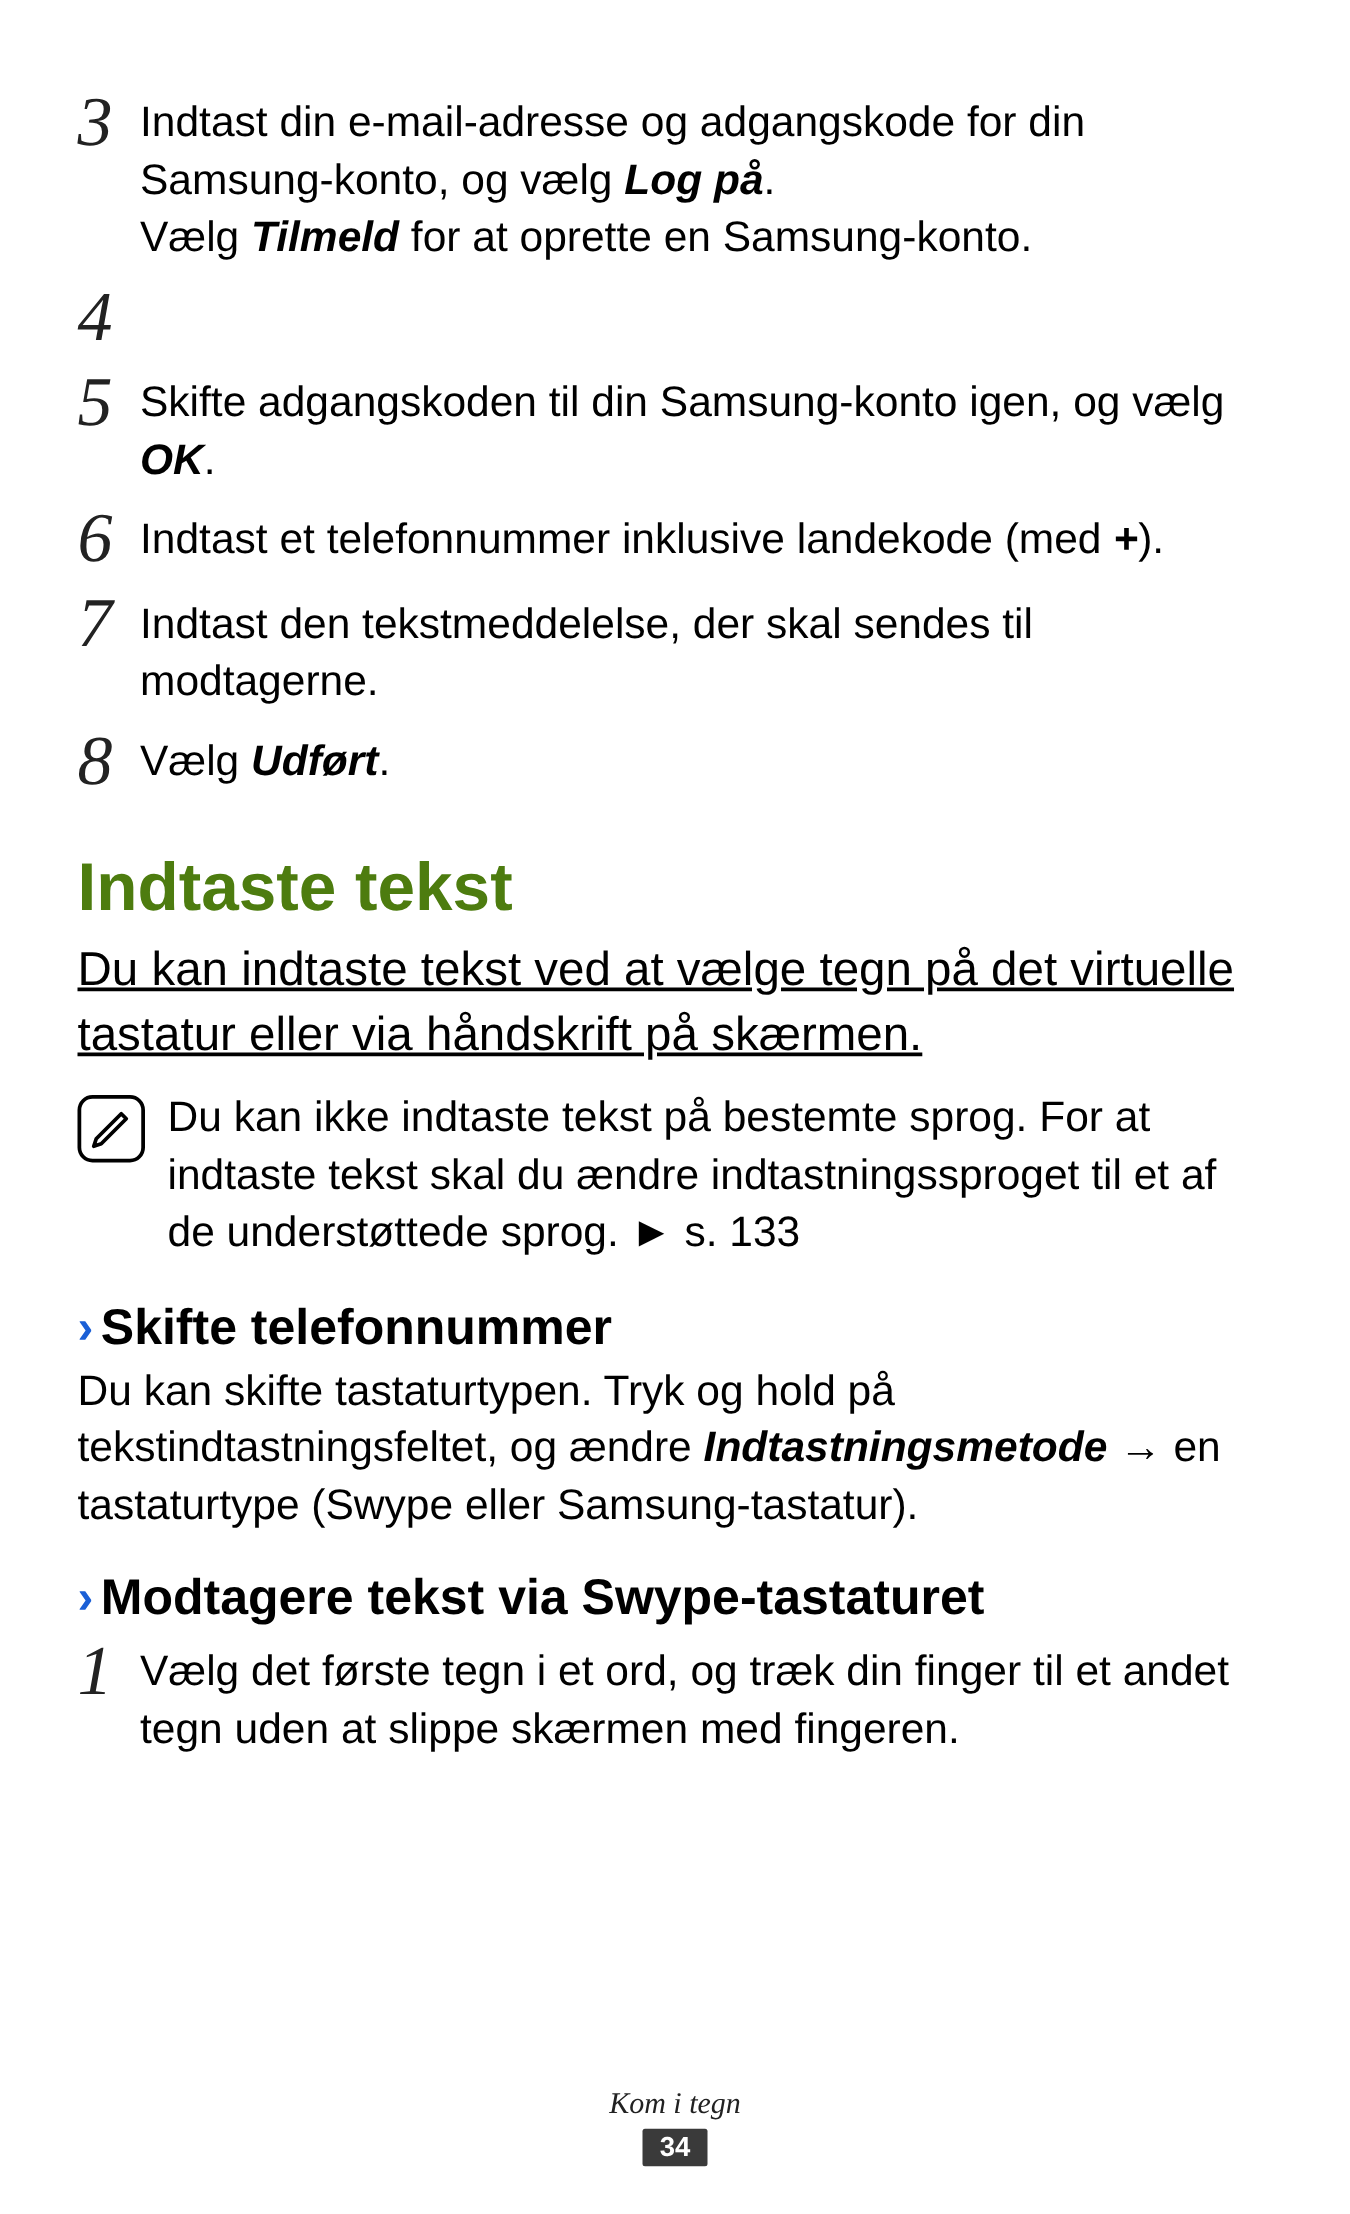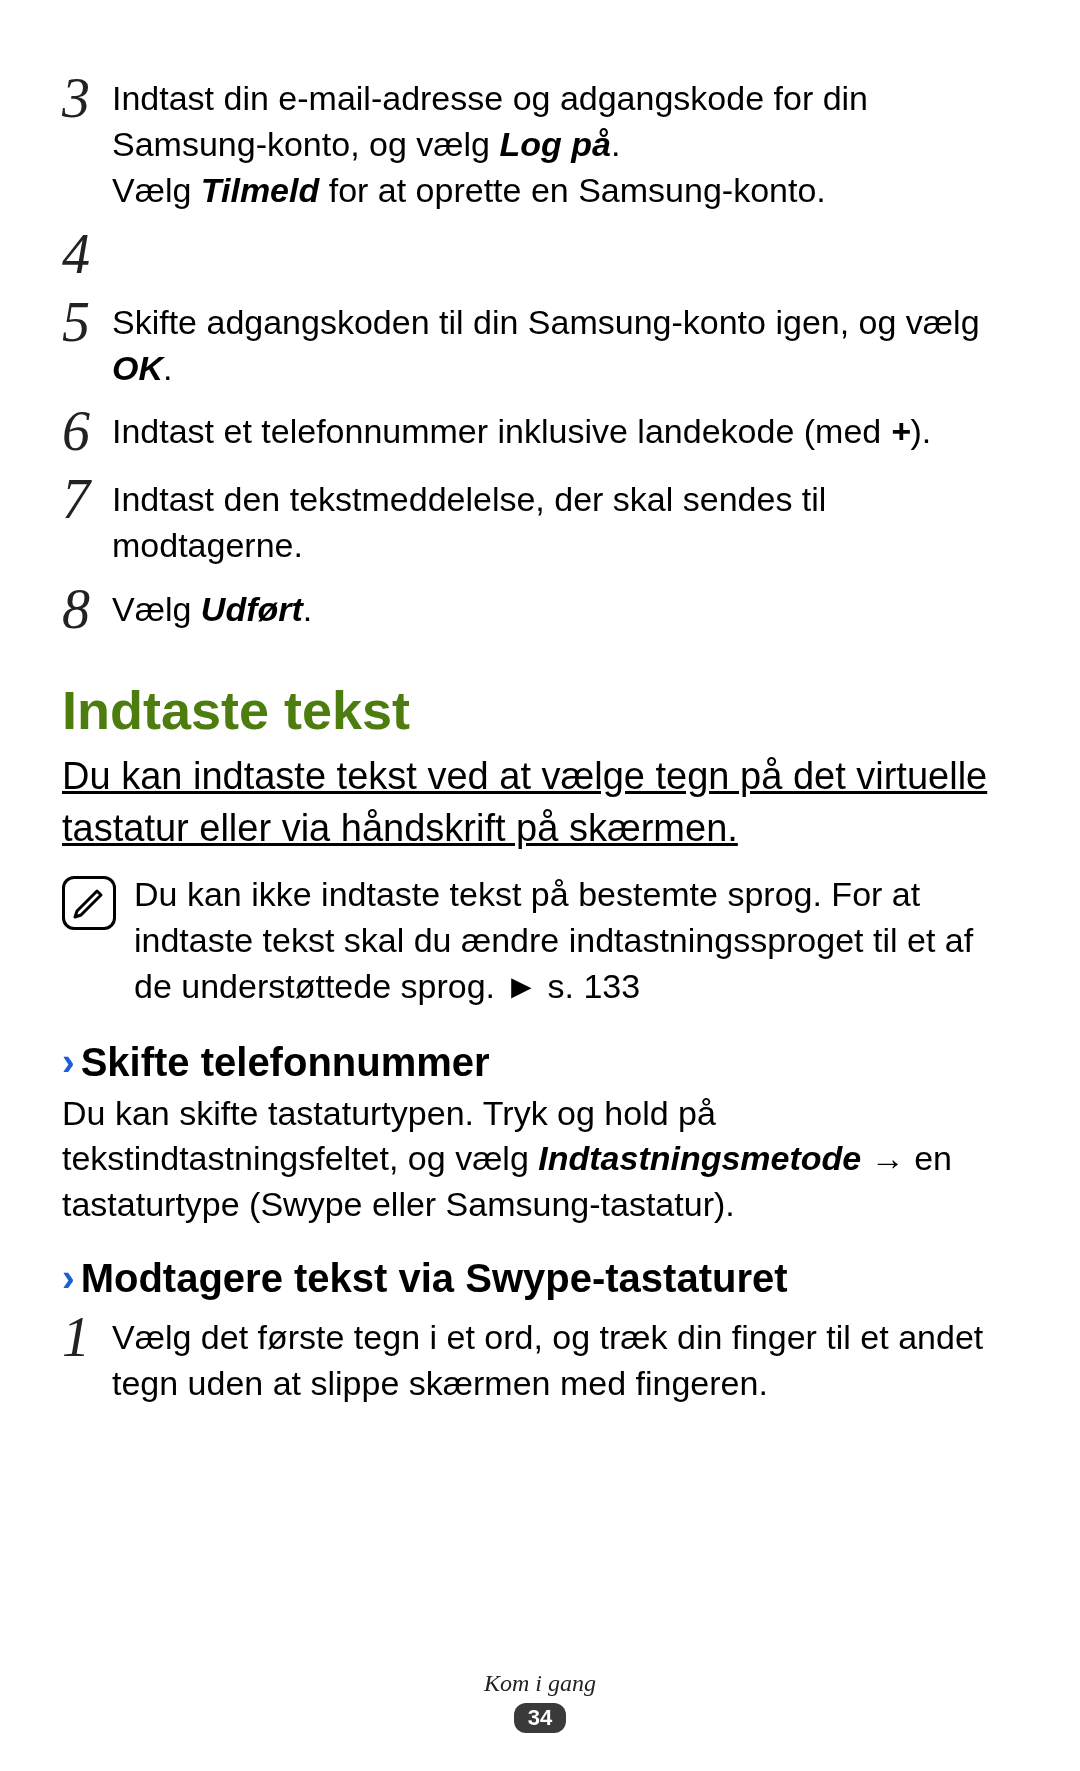--- a/index.html
+++ b/index.html
@@ -102,21 +102,21 @@
     font-size: 24px;
     color: #222;
     margin-bottom: 6px;
   }
   .footer-page {
     display: inline-block;
     background: #3a3a3a;
     color: #fff;
     font-size: 22px;
     padding: 2px 14px;
-    border-radius: 12px;
+    border-radius: 2px;
     font-weight: 600;
   }
 </style>
 </head>
 <body>
 
 <div class="page">
 
   <div id="steps-a">
       <div class="step">
@@ -153,30 +153,30 @@
         <path d="M6 26 L26 6 L30 10 L10 30 L4 32 Z" fill="none" stroke="#000" stroke-width="3" stroke-linejoin="round"></path>
       </svg>
     </div>
     <div class="note-text">Du kan ikke indtaste tekst på bestemte sprog. For at indtaste tekst skal du ændre indtastningssproget til et af de understøttede sprog. ► s. 133</div>
   </div>
 
   <div class="sub-heading">
     <span class="chevron">›</span>
     <span>Skifte telefonnummer</span>
   </div>
-  <p class="sub-body" id="sub1-body"><span>Du kan skifte tastaturtypen. Tryk og hold på tekstindtastningsfeltet, og vælg </span><span class="b">Indtastningsmetode</span><span> → en tastaturtype (Swype eller Samsung-tastatur).</span></p>
+  <p class="sub-body" id="sub1-body"><span>Du kan skifte tastaturtypen. Tryk og hold på tekstindtastningsfeltet, og ændre </span><span class="b">Indtastningsmetode</span><span> → en tastaturtype (Swype eller Samsung-tastatur).</span></p>
 
   <div class="sub-heading">
     <span class="chevron">›</span>
     <span>Modtagere tekst via Swype-tastaturet</span>
   </div>
 
   <div class="step">
     <div class="step-num">1</div>
     <div class="step-body" id="sub2-step-body"><span>Vælg det første tegn i et ord, og træk din finger til et andet tegn uden at slippe skærmen med fingeren.</span></div>
   </div>
 
 </div>
 
 <div class="footer">
-  <div class="footer-label">Kom i gang</div>
+  <div class="footer-label">Kom i tegn</div>
   <div class="footer-page">34</div>
 </div>
 
 </body></html>

